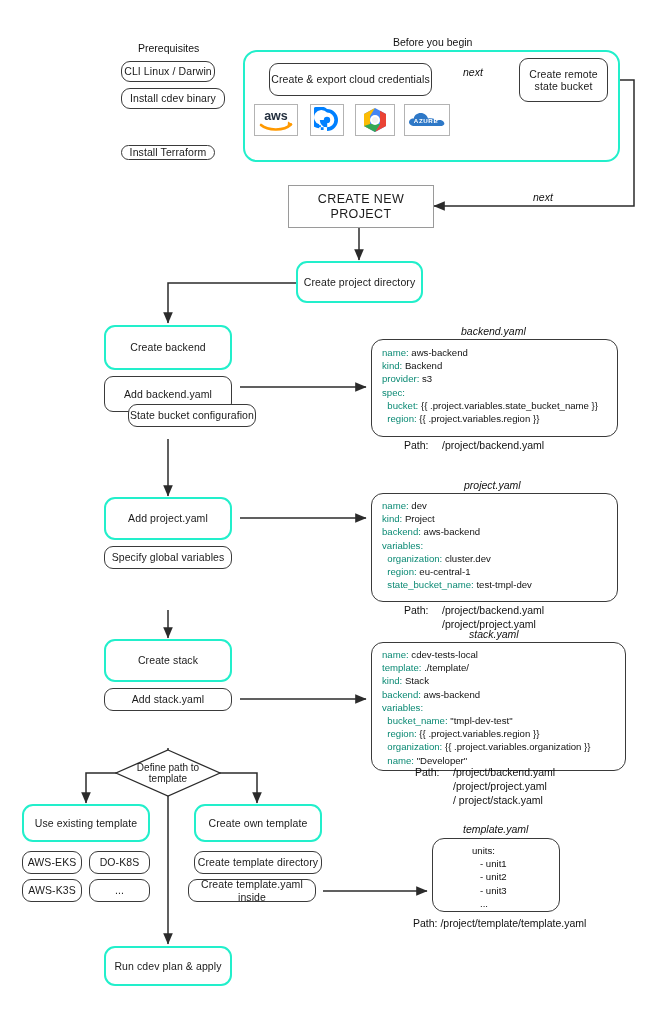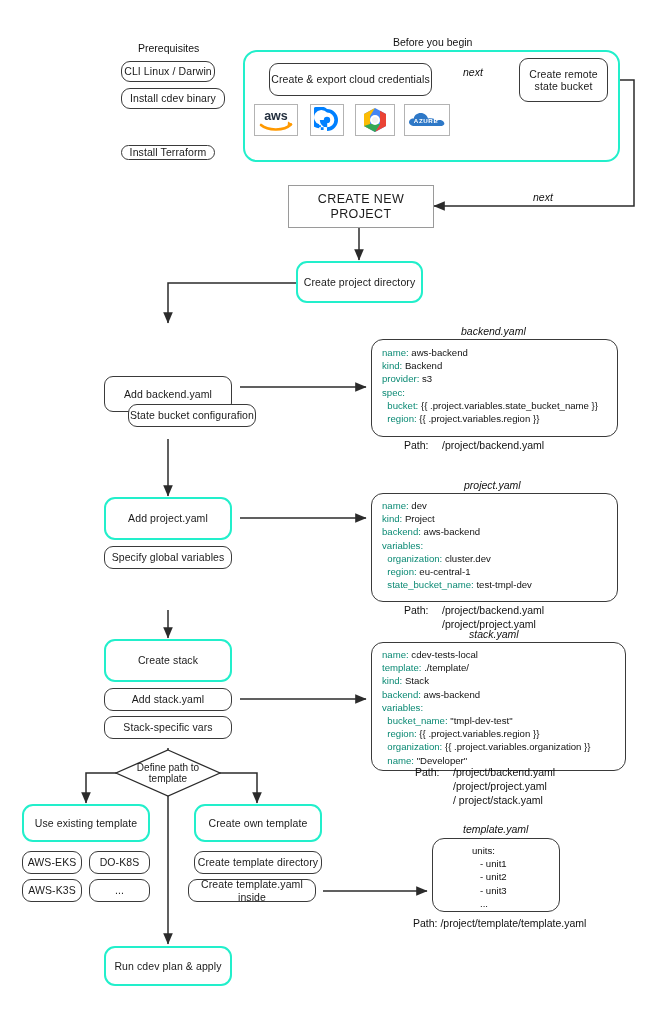--- a/index.html
+++ b/index.html
@@ -142,29 +142,29 @@
       <text x="20" y="15.6" font-family="Liberation Sans, sans-serif" font-size="6.2" font-weight="700" fill="#ffffff" text-anchor="middle" letter-spacing="0.6">AZURE</text>
     </svg>
   </div>
 
   <div class="lbl caption-italic" style="left:533px;top:191px;">next</div>
 
   <div class="node sq-grey n-txt-big" style="left:288px;top:185px;width:146px;height:43px;">CREATE NEW PROJECT</div>
 
   <div class="node rr-teal n-txt" style="left:296px;top:261px;width:127px;height:42px;">Create project directory</div>
 
+  <div class="node rr-teal n-txt" style="left:104px;top:325px;width:128px;height:45px;">Create backend</div>
   <div class="node rr-dark n-txt" style="left:104px;top:376px;width:128px;height:36px;">Add backend.yaml</div>
   <div class="node rr-dark n-txt" style="left:104px;top:404px;width:128px;height:23px;margin-left:24px;">State bucket configurafion</div>
 
   <div class="node rr-teal n-txt" style="left:104px;top:497px;width:128px;height:43px;">Add project.yaml</div>
   <div class="node rr-dark n-txt" style="left:104px;top:546px;width:128px;height:23px;">Specify global variables</div>
 
   <div class="node rr-teal n-txt" style="left:104px;top:639px;width:128px;height:43px;">Create stack</div>
   <div class="node rr-dark n-txt" style="left:104px;top:688px;width:128px;height:23px;">Add stack.yaml</div>
-  <div class="node rr-dark n-txt" style="left:104px;top:716px;width:128px;height:23px;">Stack-specific vars</div>
 
   <div class="diamond" style="left:115px;top:749px;width:106px;height:48px;">
     <svg width="106" height="48" viewBox="0 0 106 48" style="position:absolute;left:0;top:0;">
       <path d="M53,1 L105,24 L53,47 L1,24 Z" fill="#ffffff" stroke="#2b2b2b" stroke-width="1.3"></path>
     </svg>
     <div class="dtext" style="white-space:pre-line;">Define path to
 template</div>
   </div>
 
   <div class="node rr-teal n-txt" style="left:22px;top:804px;width:128px;height:38px;">Use existing template</div>

